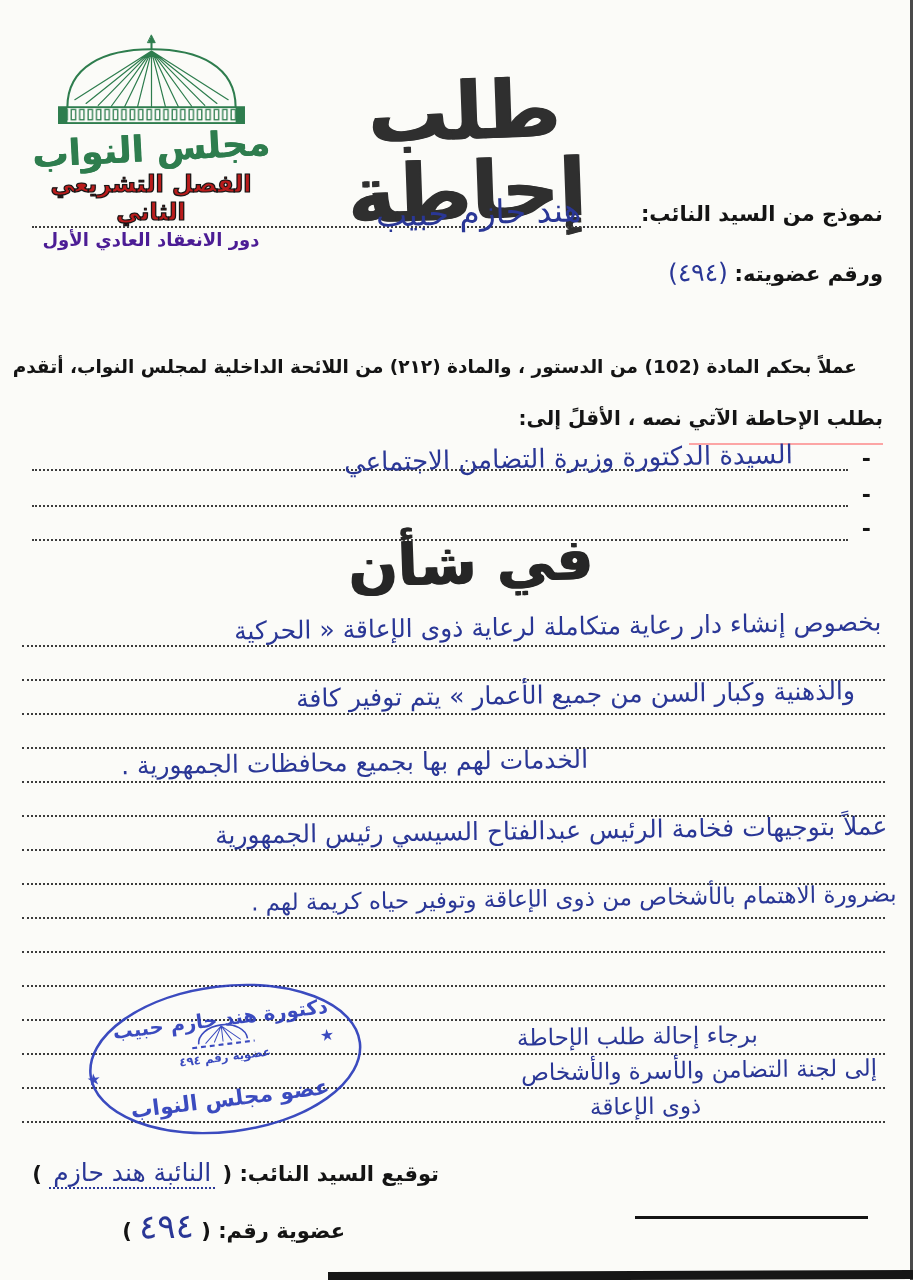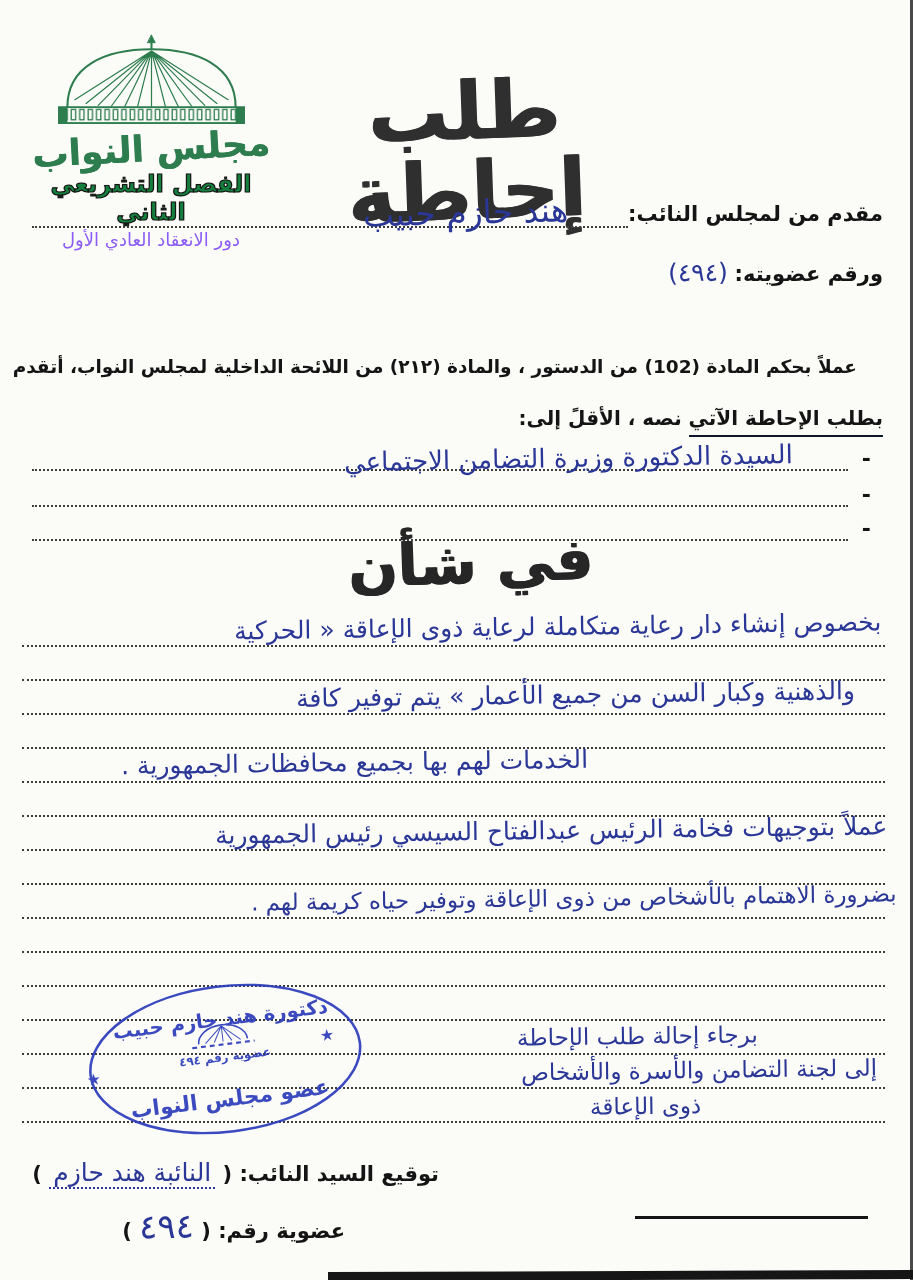--- a/index.html
+++ b/index.html
@@ -11,25 +11,25 @@
     direction:rtl;
   }
   
   .logo { position:absolute; top:30px; right:633px; width:258px; text-align:center; }
   .logo svg { display:block; margin:0 auto; }
   .logo-council {
     font-size:36px; font-weight:bold; color:#2e7d4e; line-height:1.05;
     transform:rotate(-3deg); text-shadow:0.6px 0 0 #2e7d4e; margin-top:-2px;
   }
   .logo-session {
-    font-size:24px; font-weight:bold; color:#15803d;
+    font-size:24px; font-weight:bold; color:#b91c1c;
     -webkit-text-stroke:1.2px #161616; text-shadow:0 0 1px #161616;
     margin-top:2px; letter-spacing:0.5px;
   }
-  .logo-term { font-size:18px; font-weight:normal; color:#8b5cf6; margin-top:3px; }
+  .logo-term { font-size:18px; font-weight:bold; color:#4c1d95; margin-top:3px; }
   
   .doc-title {
     position:absolute; top:72px; left:255px; width:420px; text-align:center;
     font-size:80px; font-weight:bold; color:#2f2f2f; line-height:1;
     text-shadow:1.5px 0 0 #2f2f2f; transform:rotate(-2deg);
   }
   .subject-heading {
     position:absolute; top:534px; left:320px; width:300px; text-align:center;
     font-size:58px; font-weight:bold; color:#262626; line-height:1;
     text-shadow:1.5px 0 0 #262626; transform:rotate(-2deg);
@@ -45,21 +45,21 @@
   }
   .hw-name {
     position:absolute; right:60px; bottom:-6px; font-size:33px;
     transform:rotate(-1.5deg); letter-spacing:4px;
   }
   .row-member { position:absolute; top:258px; right:30px; font-size:21px; }
   .hw-inline { color:#2a3796; font-size:25px; display:inline-block; transform:rotate(-1deg); font-weight:normal; }
   .salutation { position:absolute; top:296px; right:30px; font-size:24px; letter-spacing:0.5px; }
   .legal-line { position:absolute; top:356px; right:56px; font-size:18.5px; }
   .request-line { position:absolute; top:406px; right:30px; font-size:20px; }
-  .request-line .u { border-bottom:2px solid #0f172a; padding-bottom:5px;text-align:center; }
+  .request-line .u { border-bottom:2px solid #fca5a5; padding-bottom:13px;text-align:center; }
   
   .addr-row { position:absolute; right:42px; left:32px; display:flex; align-items:flex-end; }
   .addr-row .dash { font-size:22px; font-weight:bold; padding:0 0 0 14px; }
   .addr-row .dotfill { height:24px; }
   .hw-addr {
     position:absolute; right:55px; bottom:-4px; font-size:26px;
     transform:rotate(-1deg); letter-spacing:1px;
   }
   
   .dot-line { position:absolute; right:28px; left:22px; height:0; border-bottom:2px dotted #3c3c3c; }
@@ -102,21 +102,21 @@
       <rect x="205" y="80" width="9" height="17" fill="#2e7d4e"></rect>
     </svg>
     <div class="logo-council">مجلس النواب</div>
     <div class="logo-session">الفصل التشريعي الثاني</div>
     <div class="logo-term">دور الانعقاد العادي الأول</div>
   </div>
 
   <div class="doc-title">طلب إحاطة</div>
 
   <div class="row-from">
-    <span class="print lbl">مقدم من لمجلس النائب:</span>
+    <span class="print lbl">نموذج من السيد النائب:</span>
     <span class="dotfill">
       <span class="hw hw-name">هند حازم حبيب</span>
     </span>
   </div>
 
   <div class="row-member">
     <span class="print">ورقم عضويته:</span>
     <span class="hw-inline">(٤٩٤)</span>
   </div>
 

